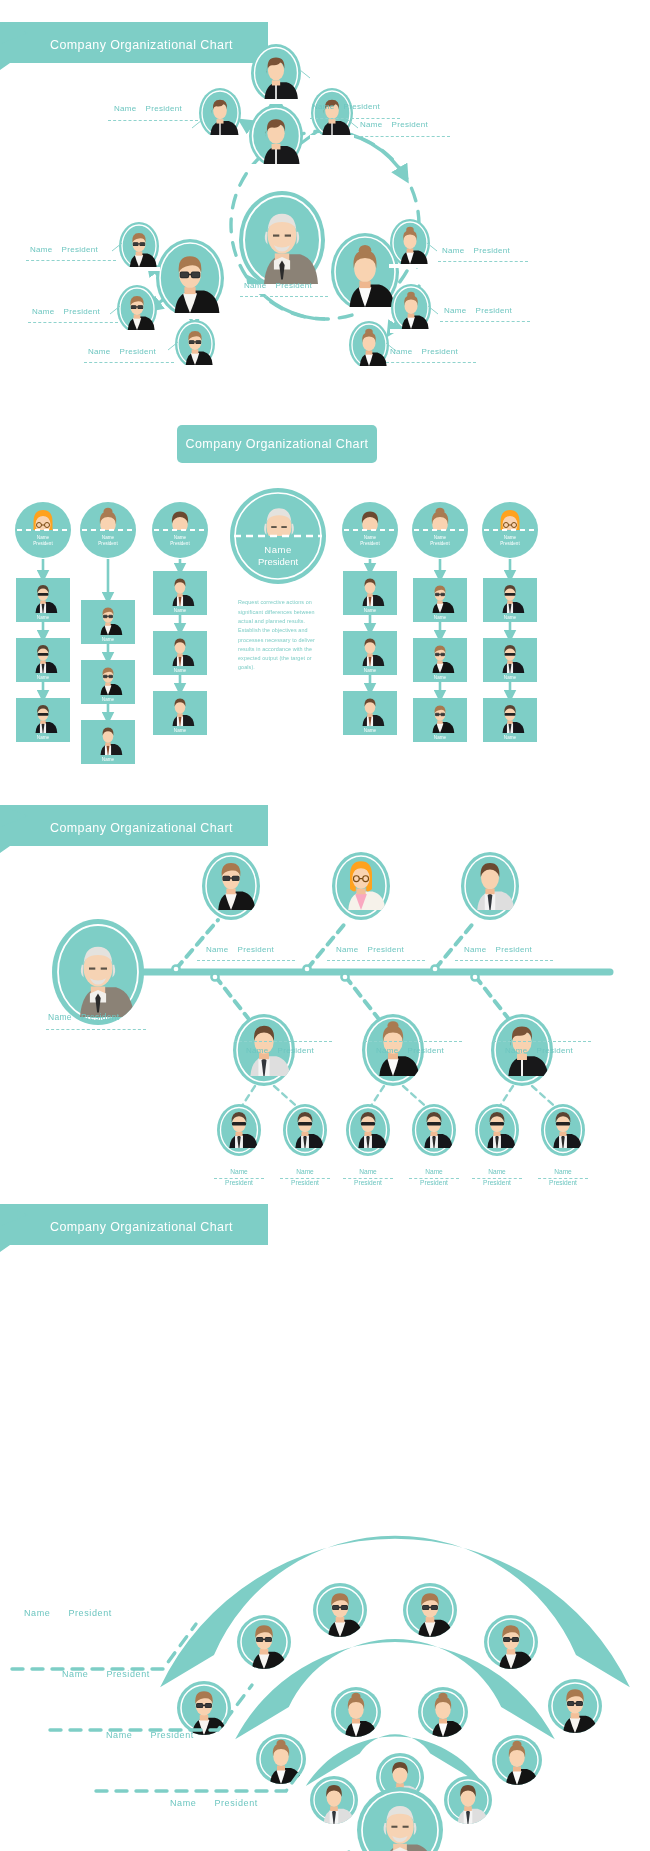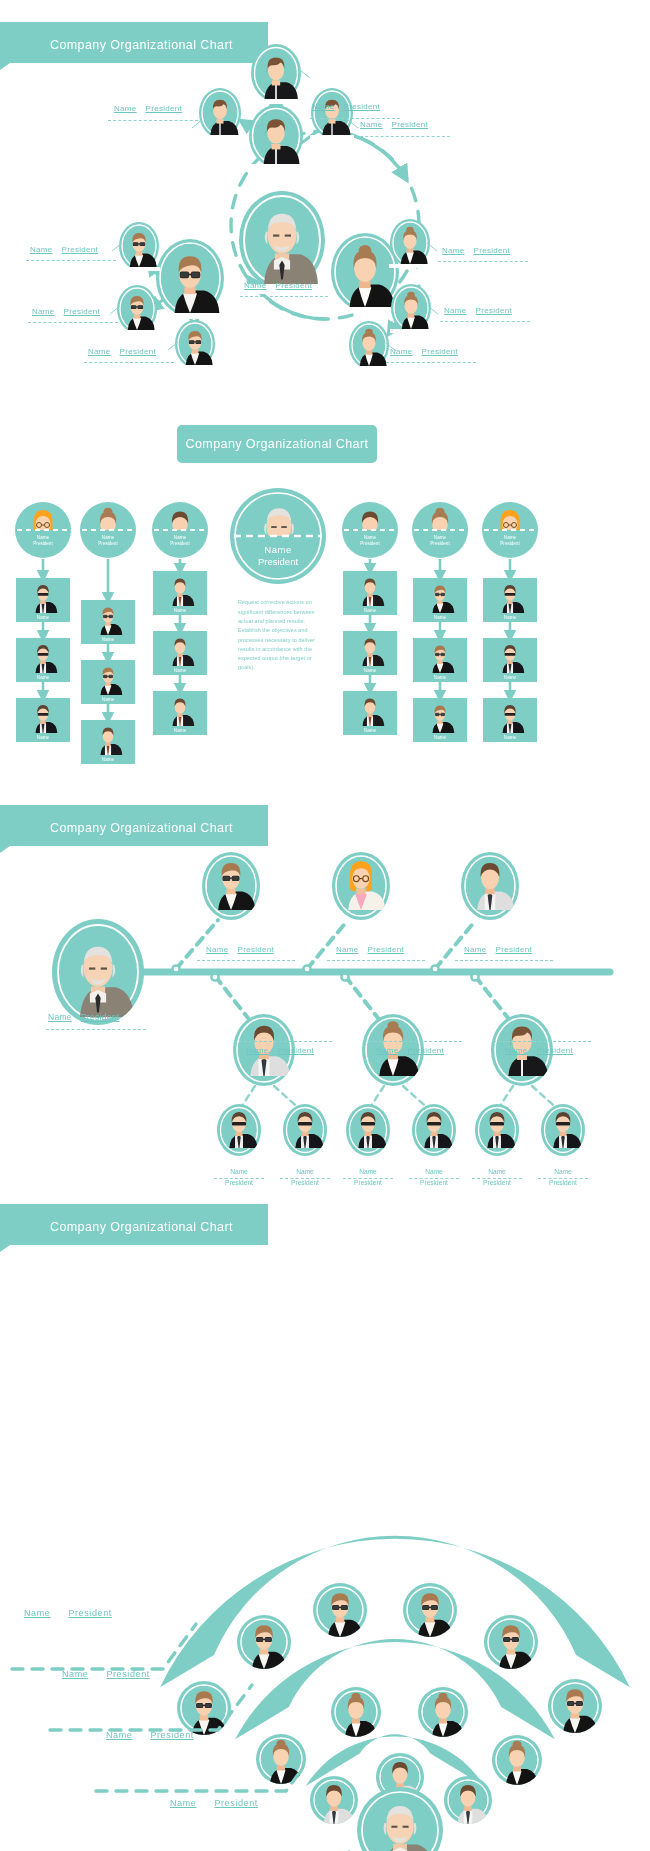--- a/index.html
+++ b/index.html
@@ -2,21 +2,21 @@
 <html><head>
 <meta charset="utf-8">
 <style>
   html,body{margin:0;padding:0;}
   body{width:650px;height:1851px;background:#ffffff;
        font-family:"Liberation Sans",sans-serif;position:relative;overflow:hidden;}
   .sec{position:absolute;left:0;width:628px;}
   svg{display:block;overflow:visible;}
   .ribbon{position:absolute;color:#fff;font-size:12.5px;letter-spacing:.4px;
           display:flex;align-items:center;white-space:nowrap;}
-  .lbl{position:absolute;color:#6ec6c0;font-size:8px;white-space:nowrap;letter-spacing:.3px;text-decoration:underline;}
+  .lbl{position:absolute;color:#6ec6c0;font-size:8px;white-space:nowrap;letter-spacing:.3px;}
   .lbl .n{margin-right:9px;}
   .dash{position:absolute;border-bottom:1px dashed #8fd3cd;}
   .para{position:absolute;color:#7ecdc6;font-size:5.4px;line-height:1.72;width:80px;letter-spacing:.1px;}
   .biglbl{position:absolute;color:#ffffff;font-size:9.5px;text-align:center;line-height:1.35;letter-spacing:.5px;}
   .smlbl{position:absolute;color:#6ec6c0;font-size:6.6px;text-align:center;line-height:1.3;}
   .smlbl .u{border-bottom:1px dashed #8fd3cd;display:block;padding-bottom:1px;}
 </style>
 </head>
 <body>
 

